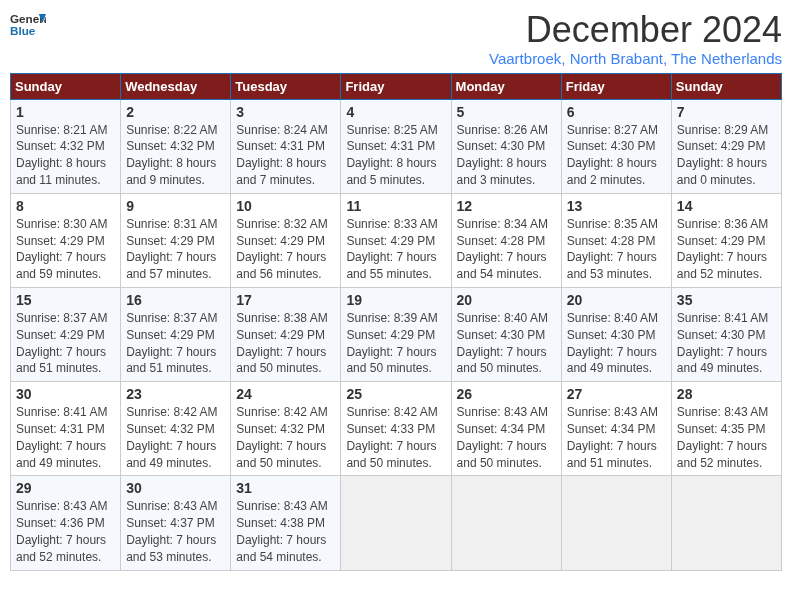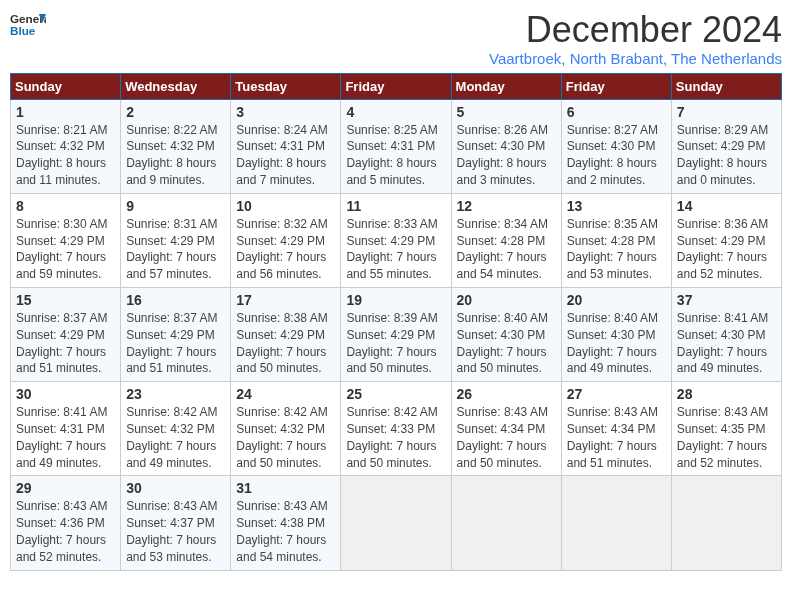--- a/index.html
+++ b/index.html
@@ -147,21 +147,21 @@
         <td><span class="day-num">16</span>
 <span class="day-detail">Sunrise: 8:37 AM<br>Sunset: 4:29 PM<br>Daylight: 7 hours and 51 minutes.</span></td>
         <td><span class="day-num">17</span>
 <span class="day-detail">Sunrise: 8:38 AM<br>Sunset: 4:29 PM<br>Daylight: 7 hours and 50 minutes.</span></td>
         <td><span class="day-num">19</span>
 <span class="day-detail">Sunrise: 8:39 AM<br>Sunset: 4:29 PM<br>Daylight: 7 hours and 50 minutes.</span></td>
         <td><span class="day-num">20</span>
 <span class="day-detail">Sunrise: 8:40 AM<br>Sunset: 4:30 PM<br>Daylight: 7 hours and 50 minutes.</span></td>
         <td><span class="day-num">20</span>
 <span class="day-detail">Sunrise: 8:40 AM<br>Sunset: 4:30 PM<br>Daylight: 7 hours and 49 minutes.</span></td>
-        <td><span class="day-num">37</span>
+        <td><span class="day-num">35</span>
 <span class="day-detail">Sunrise: 8:41 AM<br>Sunset: 4:30 PM<br>Daylight: 7 hours and 49 minutes.</span></td>
       </tr>
       <tr>
         <td><span class="day-num">30</span>
 <span class="day-detail">Sunrise: 8:41 AM<br>Sunset: 4:31 PM<br>Daylight: 7 hours and 49 minutes.</span></td>
         <td><span class="day-num">23</span>
 <span class="day-detail">Sunrise: 8:42 AM<br>Sunset: 4:32 PM<br>Daylight: 7 hours and 49 minutes.</span></td>
         <td><span class="day-num">24</span>
 <span class="day-detail">Sunrise: 8:42 AM<br>Sunset: 4:32 PM<br>Daylight: 7 hours and 50 minutes.</span></td>
         <td><span class="day-num">25</span>

